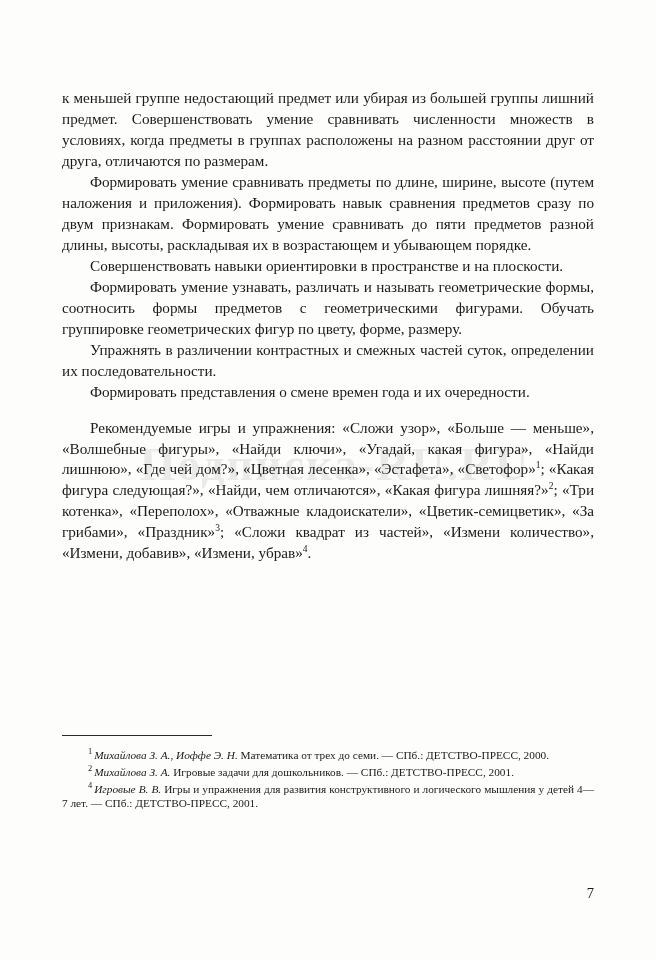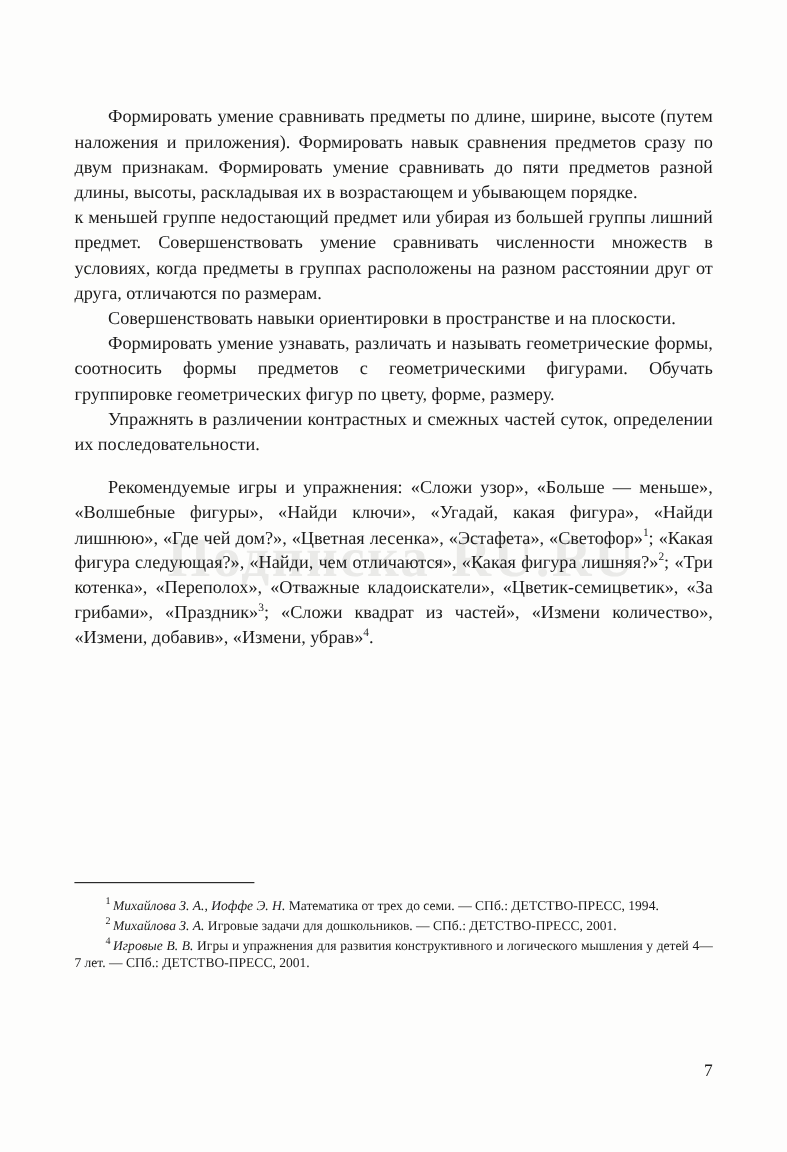--- a/index.html
+++ b/index.html
@@ -111,33 +111,34 @@
 </style>
 </head>
 <body>
 
 <div class="page">
 
   <div class="watermark">Подписка-RU.RU</div>
 
   <div class="content">
 
+    <p class="body-par noindent">к меньшей группе недостающий предмет или убирая из большей группы лишний предмет. Совершенствовать умение сравнивать численности множеств в условиях, когда предметы в группах расположены на разном расстоянии друг от друга, отличаются по размерам.</p>
     <p class="body-par">Формировать умение сравнивать предметы по длине, ширине, высоте (путем наложения и приложения). Формировать навык сравнения предметов сразу по двум признакам. Формировать умение сравнивать до пяти предметов разной длины, высоты, раскладывая их в возрастающем и убывающем порядке.</p>
-    <p class="body-par noindent">к меньшей группе недостающий предмет или убирая из большей группы лишний предмет. Совершенствовать умение сравнивать численности множеств в условиях, когда предметы в группах расположены на разном расстоянии друг от друга, отличаются по размерам.</p>
     <p class="body-par">Совершенствовать навыки ориентировки в пространстве и на плоскости.</p>
     <p class="body-par">Формировать умение узнавать, различать и называть геометрические формы, соотносить формы предметов с геометрическими фигурами. Обучать группировке геометрических фигур по цвету, форме, размеру.</p>
     <p class="body-par">Упражнять в различении контрастных и смежных частей суток, определении их последовательности.</p>
+    <p class="body-par">Формировать представления о смене времен года и их очередности.</p>
 
     <p class="rec-par"><b>Рекомендуемые игры и упражнения</b><span>: «Сложи узор», «Больше — меньше», «Волшебные фигуры», «Найди ключи», «Угадай, какая фигура», «Найди лишнюю», «Где чей дом?», «Цветная лесенка», «Эстафета», «Светофор»</span><sup>1</sup><span>; «Какая фигура следующая?», «Найди, чем отличаются», «Какая фигура лишняя?»</span><sup>2</sup><span>; «Три котенка», «Переполох», «Отважные кладоискатели», «Цветик-семицветик», «За грибами», «Праздник»</span><sup>3</sup><span>; «Сложи квадрат из частей», «Измени количество», «Измени, добавив», «Измени, убрав»</span><sup>4</sup><span>.</span></p>
 
   </div>
 
   <div class="footnote-rule"></div>
 
   <div class="footnotes">
-    <p class="footnote"><span class="fn-num">1</span><i>Михайлова З. А., Иоффе Э. Н.</i><span> Математика от трех до семи. — СПб.: ДЕТСТВО-ПРЕСС, 1994.</span></p>
+    <p class="footnote"><span class="fn-num">1</span><i>Михайлова З. А., Иоффе Э. Н.</i><span> Математика от трех до семи. — СПб.: ДЕТСТВО-ПРЕСС, 2000.</span></p>
     <p class="footnote"><span class="fn-num">2</span><i>Михайлова З. А.</i><span> Игровые задачи для дошкольников. — СПб.: ДЕТСТВО-ПРЕСС, 2001.</span></p>
     <p class="footnote"><span class="fn-num">4</span><i>Игровые В. В.</i><span> Игры и упражнения для развития конструктивного и логического мышления у детей 4—7 лет. — СПб.: ДЕТСТВО-ПРЕСС, 2001.</span></p>
   </div>
 
   <div class="page-number">7</div>
 
 </div>
 
 </body></html>

